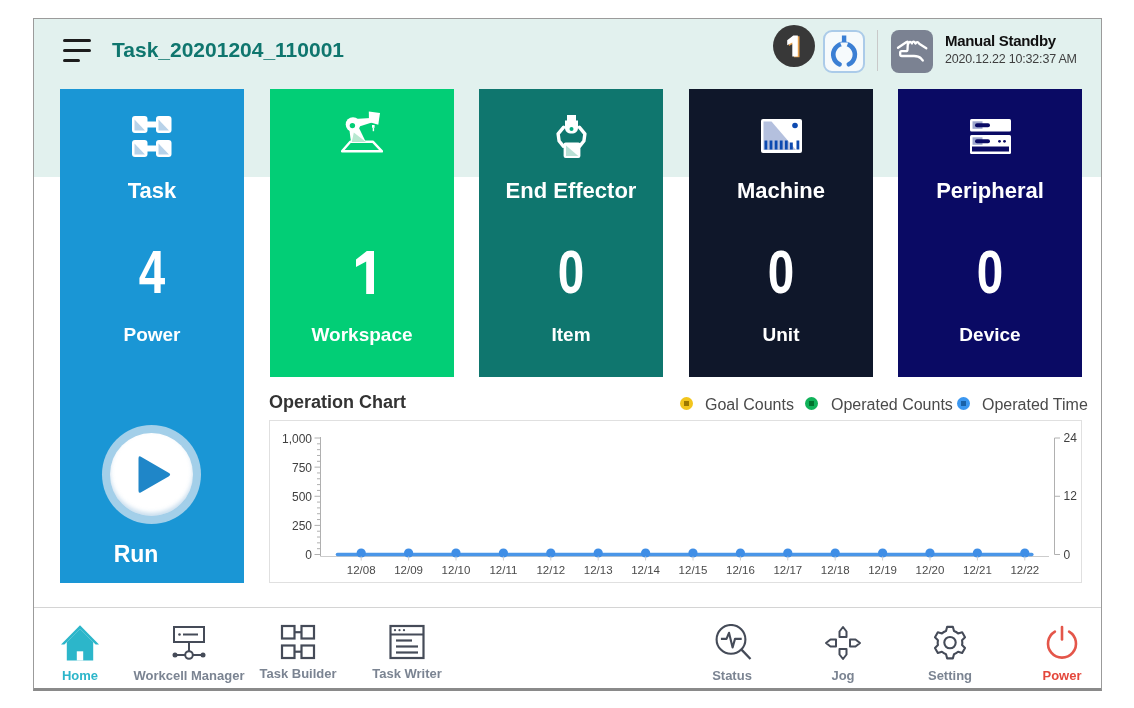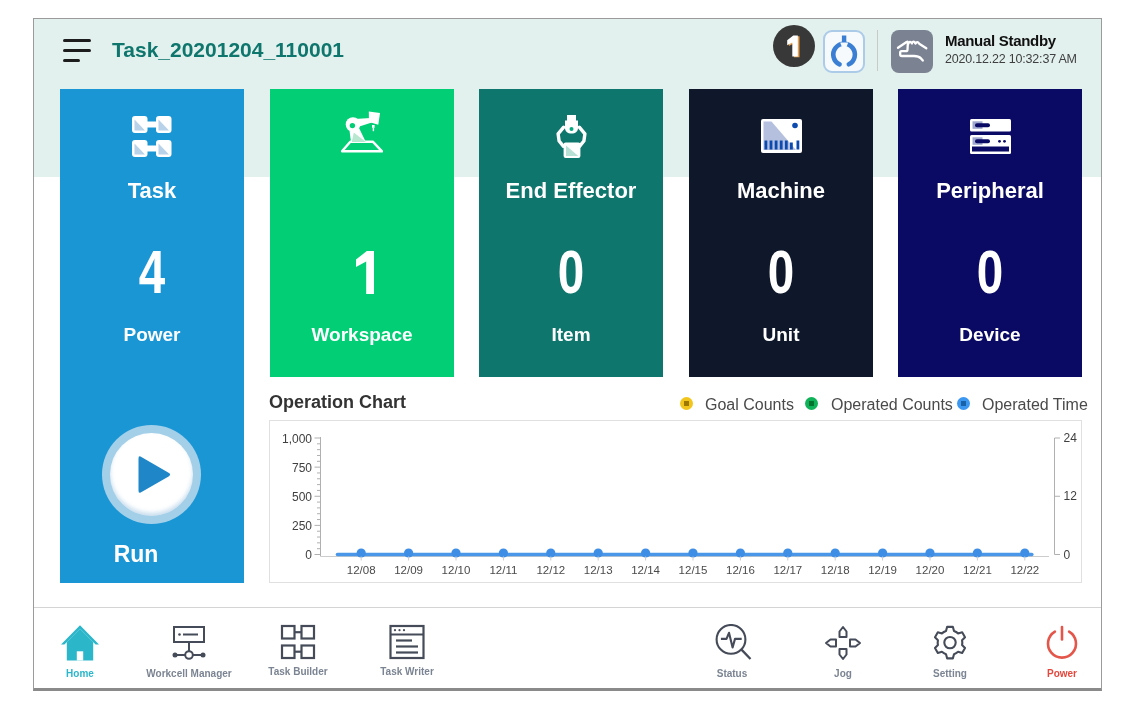--- a/index.html
+++ b/index.html
@@ -27,21 +27,21 @@
   #card-periph { left:898px; background:#0a0a64;padding-left:6px; }
   #runbtn { position:absolute; left:102px; top:425px; width:99px; height:99px; border-radius:50%; background:#a3cfe9; }
   #runbtn .inner { position:absolute; left:8px; top:8px; width:83px; height:83px; border-radius:50%; background:#fff; box-shadow:inset 0 -3px 4px rgba(100,160,205,.35); }
   #runlbl { position:absolute; left:60px; top:541px; width:152px; text-align:center; font-size:23px; font-weight:bold; color:#fff; }
   #opchart-title { position:absolute; left:269px; top:392px; font-size:18px; font-weight:bold; color:#333; }
   .leg { position:absolute; top:396px; font-size:16px; color:#4a4a4a; }
   .legdot { position:absolute; top:397px; width:13px; height:13px; border-radius:50%; }
   #chartbox { position:absolute; left:269px; top:420px; width:813px; height:163px; border:1px solid #e0e0e0; background:#fff; }
   .nav { position:absolute; top:624px; width:0; text-align:center; }
   .nav svg { position:relative; left:0; transform:translateX(-50%); display:block; }
-  .navlbl { position:relative; transform:translateX(-50%); margin-top:6px; font-size:10px; font-weight:bold; color:#7b8492; white-space:nowrap; width:max-content; }
+  .navlbl { position:relative; transform:translateX(-50%); margin-top:6px; font-size:13px; font-weight:bold; color:#7b8492; white-space:nowrap; width:max-content; }
 </style>
 </head>
 <body>
 <div id="frame"></div>
 <div id="header"></div>
 
 <div class="hline" style="left:63px;top:39px;width:28px;"></div>
 <div class="hline" style="left:63px;top:49px;width:28px;"></div>
 <div class="hline" style="left:63px;top:59px;width:17px;"></div>
 <div id="title">Task_20201204_110001</div>

